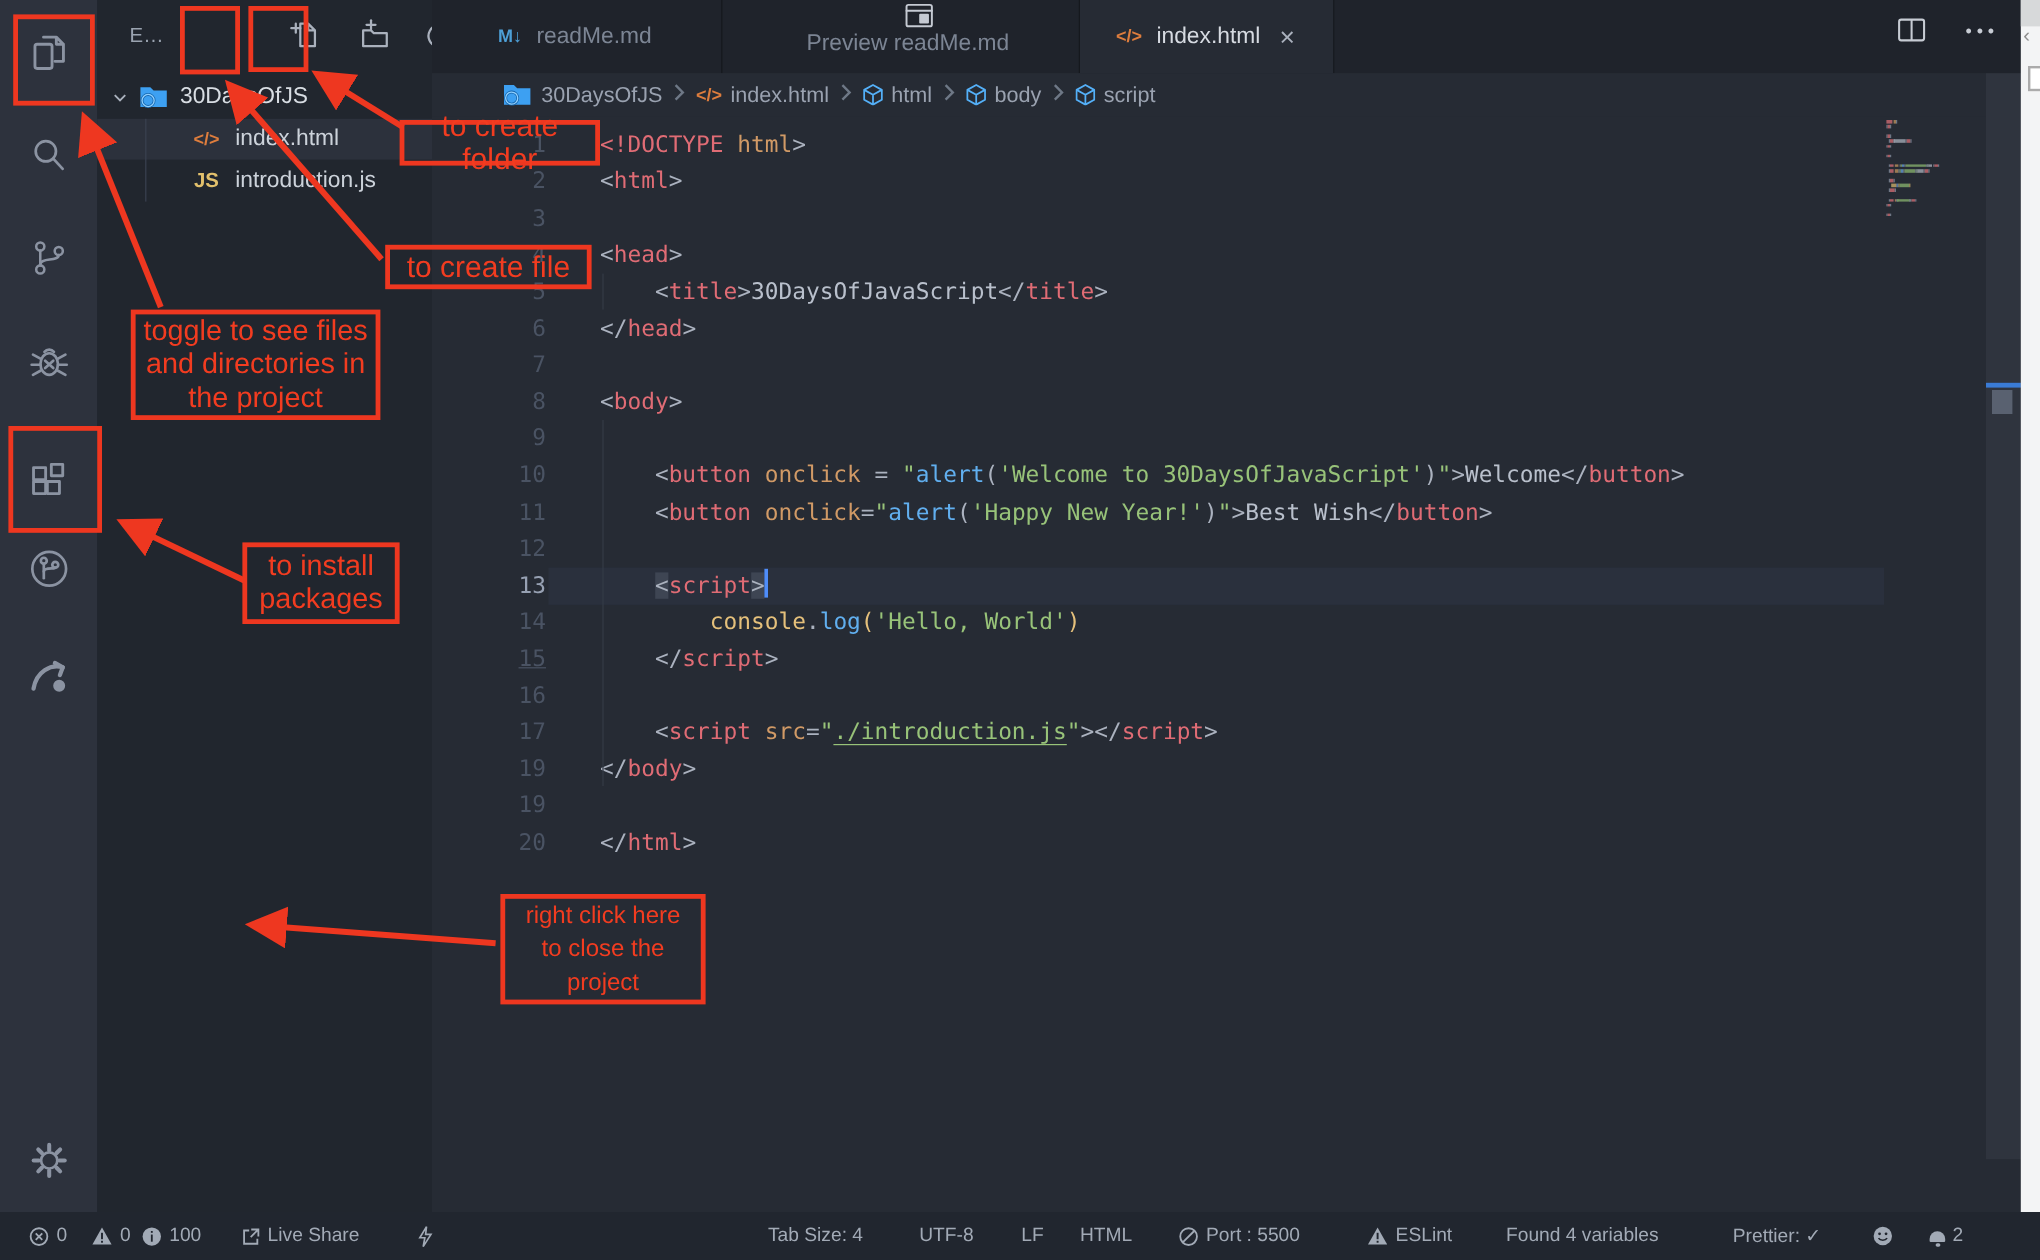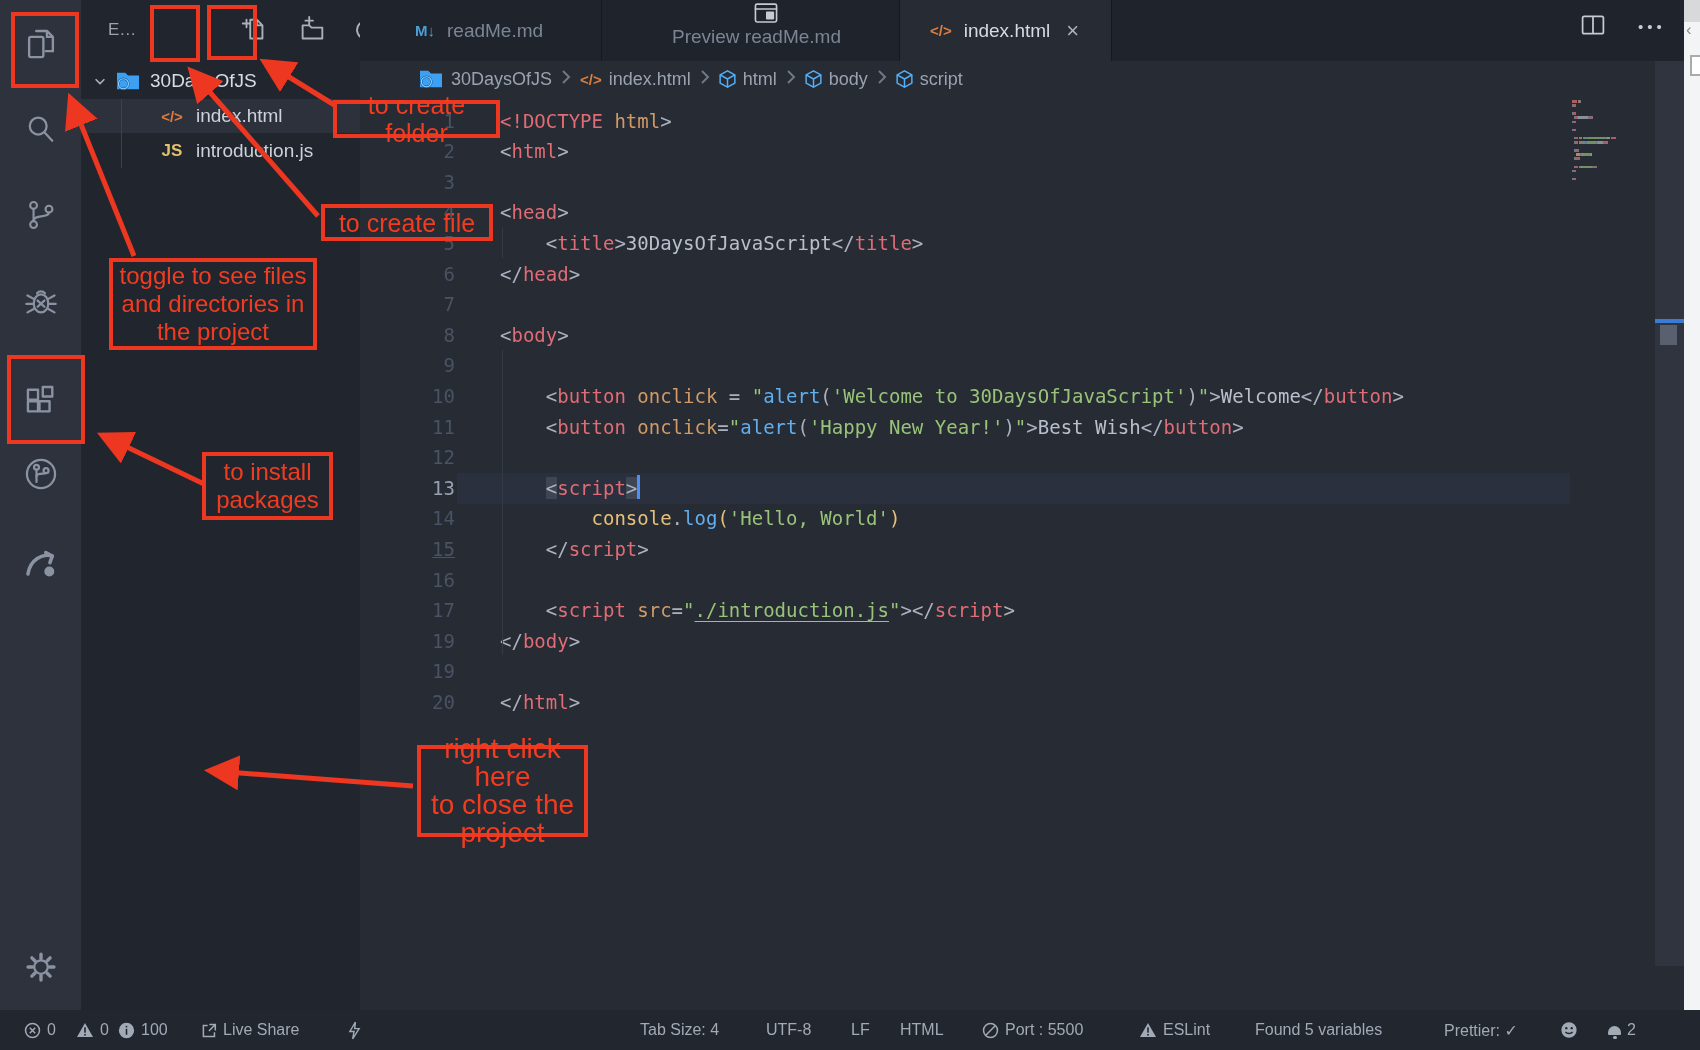--- a/index.html
+++ b/index.html
@@ -549,21 +549,21 @@
         <span style="display:inline-flex;">
           <svg width="18" height="16" viewBox="0 0 20 18">
             <path d="M10 1 L19 17 H1 Z" fill="#a2aab6"></path>
             <rect x="9.1" y="6" width="1.8" height="6" fill="#21262f"></rect>
             <rect x="9.1" y="13.5" width="1.8" height="1.8" fill="#21262f"></rect>
           </svg>
         </span>
         <span>ESLint</span>
       </div>
       <div class="st-item" style="left: 1255px;">
-        <span>Found 5 variables</span>
+        <span>Found 4 variables</span>
       </div>
       <div class="st-item" style="left: 1444px;">
         <span>Prettier: ✓</span>
       </div>
       <div class="st-item" style="left: 1560px;">
         <span style="display:inline-flex;">
           <svg width="18" height="18" viewBox="0 0 20 20">
             <circle cx="10" cy="10" r="8.5" fill="#a2aab6"></circle>
             <circle cx="7" cy="8" r="1.3" fill="#21262f"></circle>
             <circle cx="13" cy="8" r="1.3" fill="#21262f"></circle>
@@ -590,21 +590,21 @@
     </div>
   <div class="ann-label" style="left:109px;top:258px;width:208px;height:92px;font-size:24px;">
     <span>toggle to see files</span>
     <span>and directories in</span>
     <span>the project</span>
     </div>
   <div class="ann-label" style="left:202px;top:452px;width:131px;height:68px;font-size:24px;">
     <span>to install</span>
     <span>packages</span>
     </div>
-  <div class="ann-label" style="left:417px;top:745px;width:171px;height:92px;font-size:28px;">
+  <div class="ann-label" style="left:417px;top:745px;width:171px;height:92px;font-size:20px;">
     <span>right click here</span>
     <span>to close the</span>
     <span>project</span>
     </div>
 
   <svg id="ann-svg" class="abs">
     <defs>
       <marker id="arrow" markerWidth="7" markerHeight="7" refX="5" refY="3.5" orient="auto">
         <polygon points="0 0, 7 3.5, 0 7" fill="#ee3720"></polygon>
       </marker>

